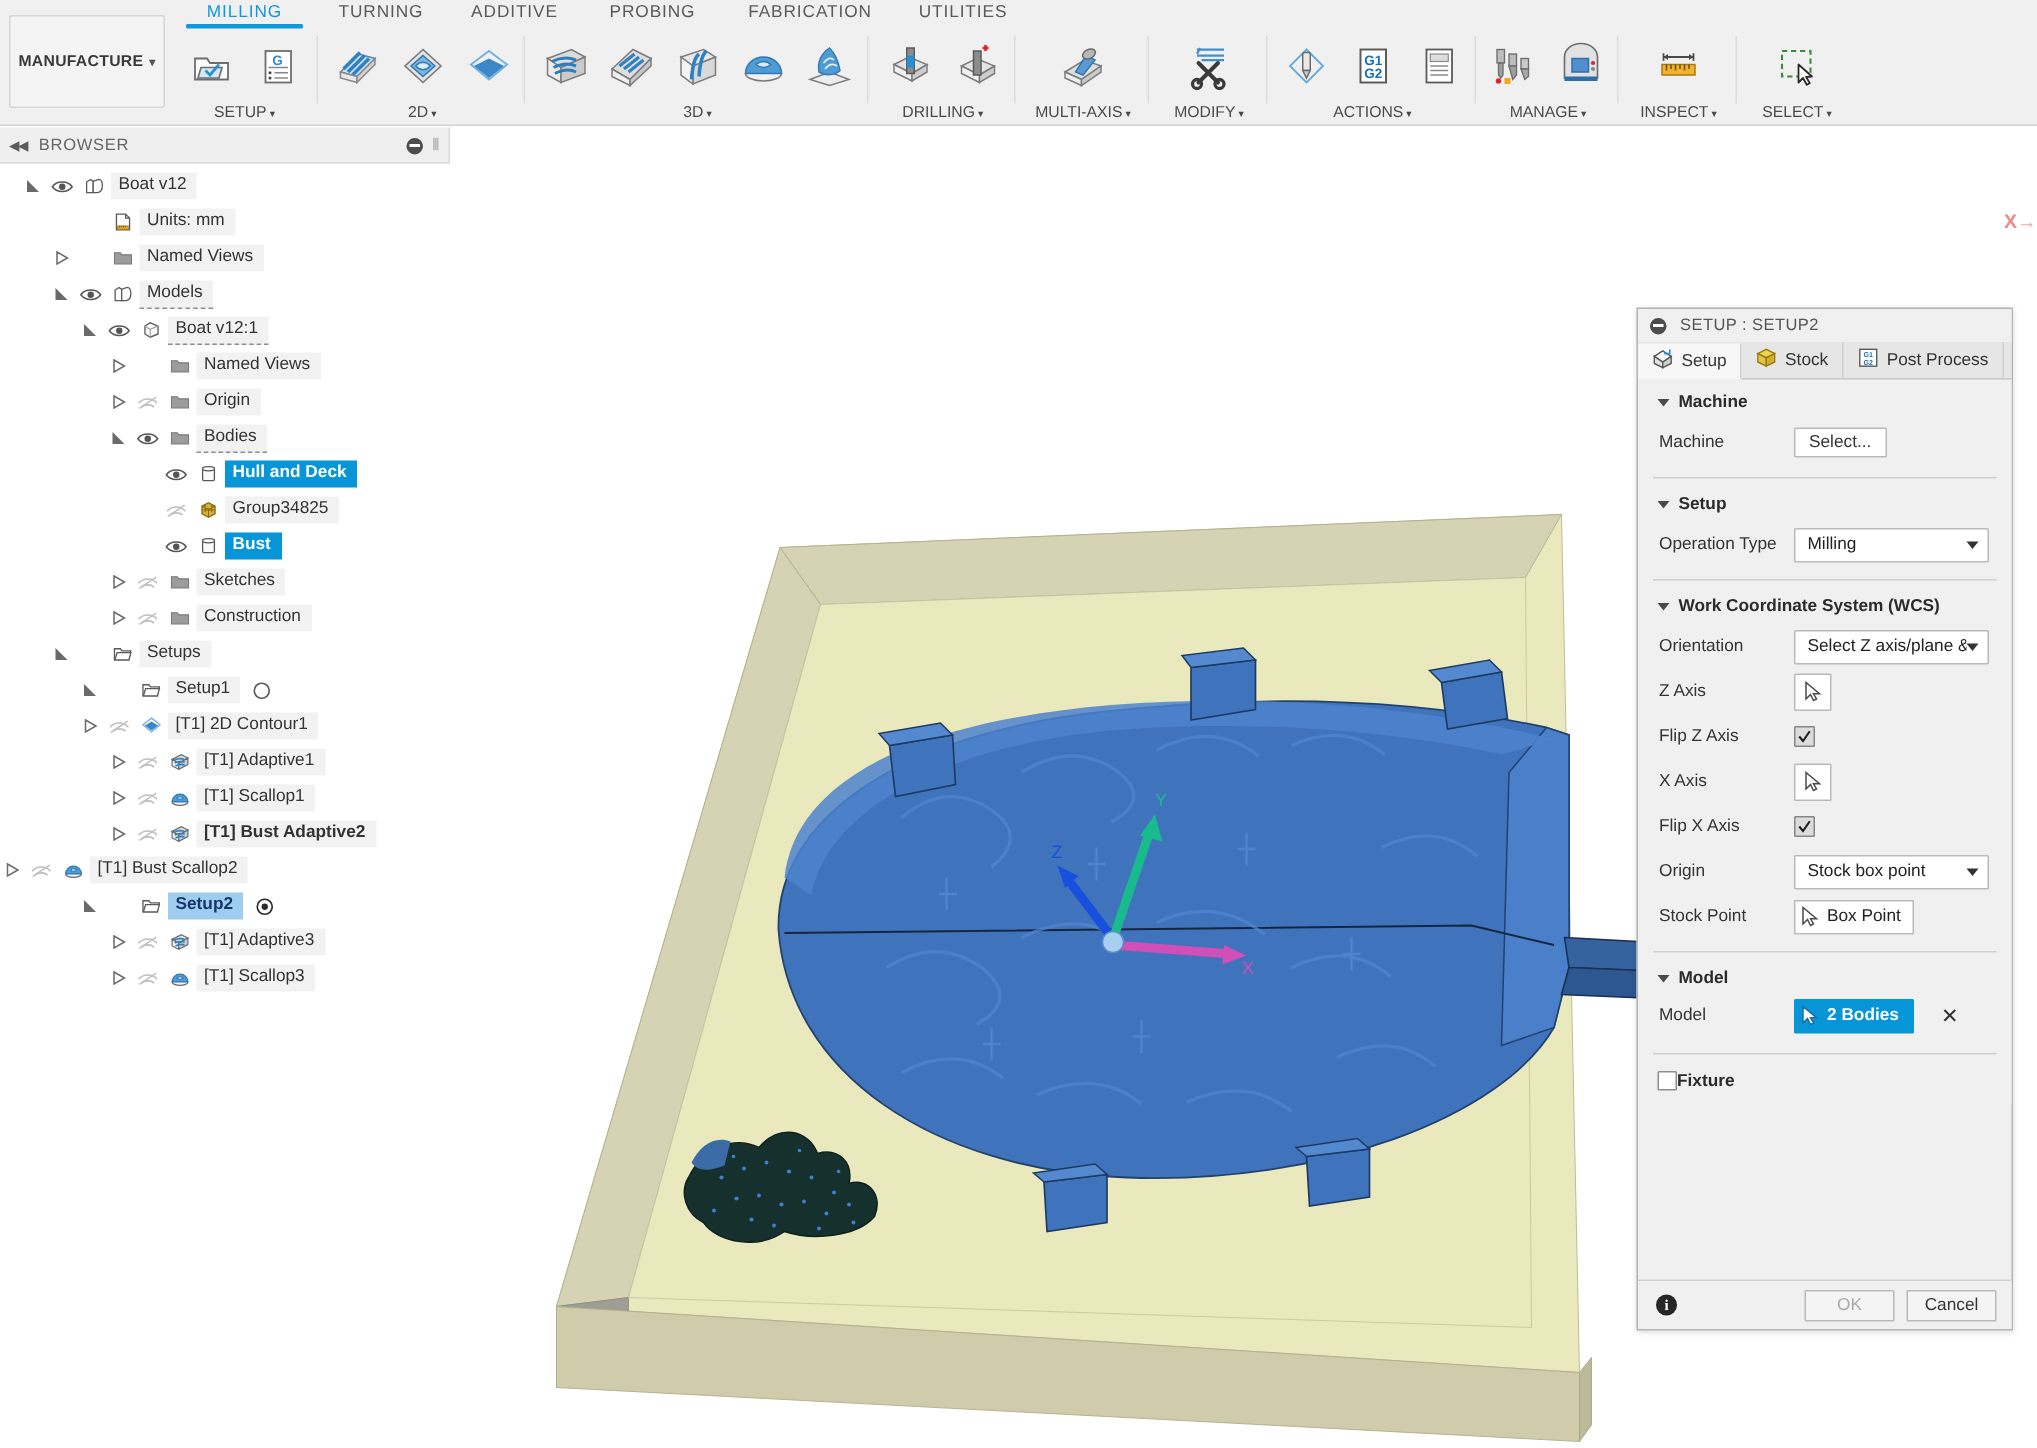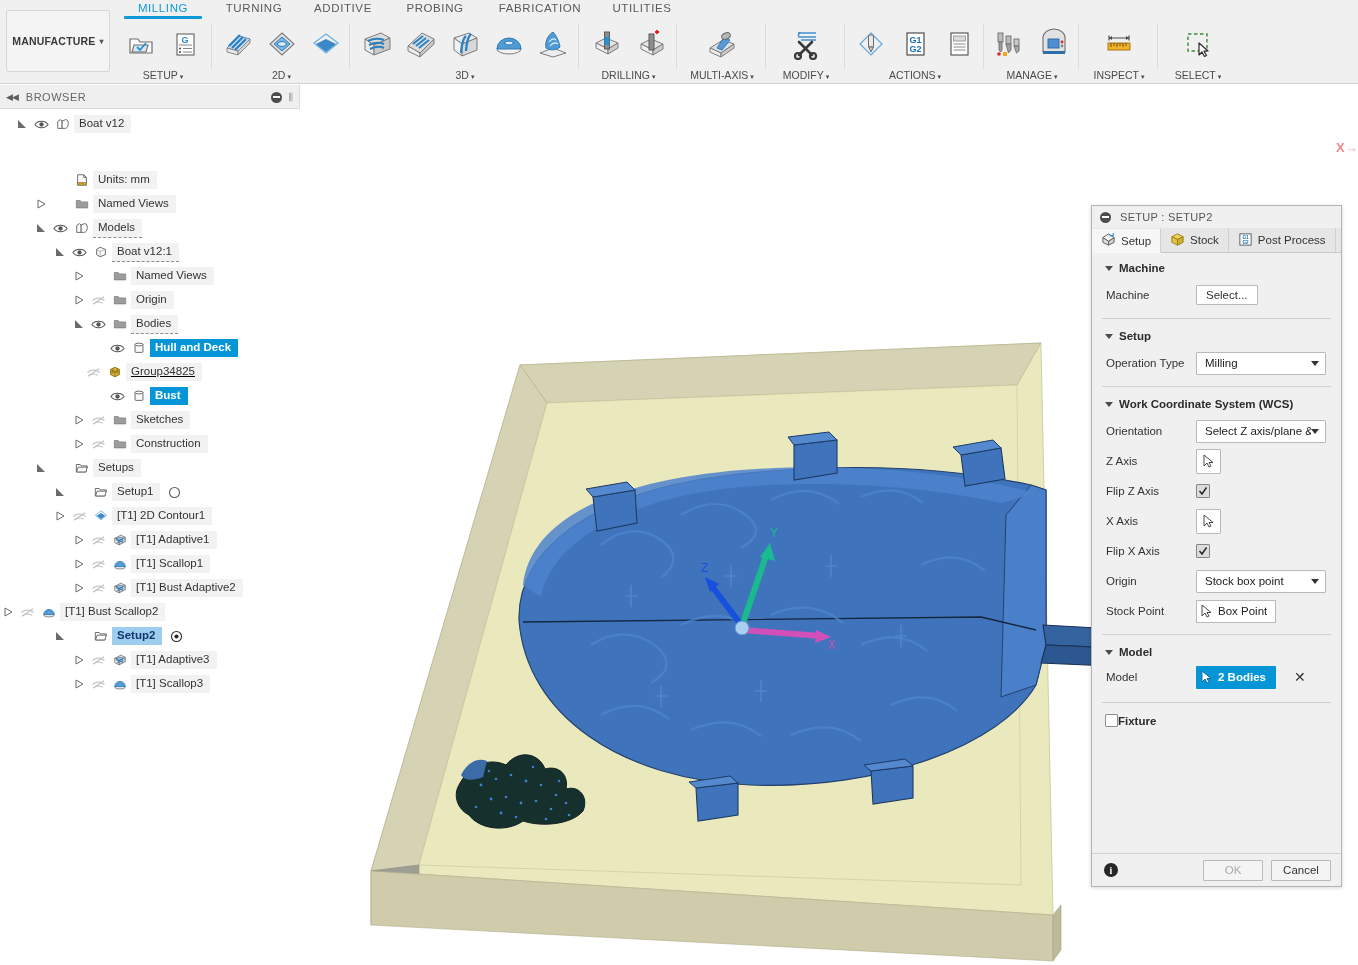--- a/index.html
+++ b/index.html
@@ -472,21 +472,21 @@
           </span>
           <span class="ico">
             <svg width="16" height="14" viewBox="0 0 16 16">
               <path d="M2 5 L5 3 L7 4.5 L7 13 L2 13 Z" fill="#fff" stroke="#5a5a5a" stroke-width="1"></path>
               <path d="M7 4.5 L11 3 C13.5 3 14 5 14 7.5 C14 11 12.5 13 10 13 L7 13 Z" fill="#fff" stroke="#5a5a5a" stroke-width="1"></path>
             </svg>
           </span>
           <span class="tlabel">Boat v12</span>
         </div>
       </div>
-      <div class="trow" style="padding-left: 33px; margin-top: 32px;">
+      <div class="trow" style="padding-left: 33px;">
         <div class="tw">
           <span class="arrow"></span>
           <span class="eye"></span>
           <span class="ico">
             <svg width="16" height="14" viewBox="0 0 16 16">
               <path d="M3 2 L10 2 L13 5 L13 14 L3 14 Z" fill="#fff" stroke="#5a5a5a" stroke-width="1"></path>
               <path d="M10 2 L10 5 L13 5" fill="none" stroke="#5a5a5a" stroke-width="1"></path>
               <rect x="4" y="11" width="8" height="2.5" fill="#f2b22a" stroke="#a87916" stroke-width="0.7"></rect>
               <path d="M5.5 11 L5.5 12.5 M7 11 L7 12.2 M8.5 11 L8.5 12.5 M10 11 L10 12.2" stroke="#6b4c0d" stroke-width="0.6"></path>
             </svg>
@@ -624,21 +624,21 @@
           </span>
           <span class="ico">
             <svg width="16" height="14" viewBox="0 0 16 16">
               <rect x="3.5" y="3" width="9" height="10" rx="1" fill="#fafafa" stroke="#5a5a5a" stroke-width="1"></rect>
               <ellipse cx="8" cy="4" rx="4.5" ry="1.6" fill="#fff" stroke="#5a5a5a" stroke-width="1"></ellipse>
             </svg>
           </span>
           <span class="tlabel sel">Hull and Deck</span>
         </div>
       </div>
-      <div class="trow" style="padding-left: 66px; text-decoration: underline;">
+      <div class="trow" style="padding-left: 90px;">
         <div class="tw">
           <span class="arrow"></span>
           <span class="eye">
             <svg width="15" height="11" viewBox="0 0 16 11">
               <path d="M1.5 5.8 C4.5 1.8 11.5 1.8 14.5 5.8" fill="none" stroke="#bfbfbf" stroke-width="1.1"></path>
               <path d="M3.5 8.6 C5.5 6.5 10.5 6.5 12.5 8.6" fill="none" stroke="#bfbfbf" stroke-width="1.1"></path>
               <line x1="2" y1="9.5" x2="14" y2="1.5" stroke="#bfbfbf" stroke-width="1.1"></line>
             </svg>
           </span>
           <span class="ico">
@@ -816,21 +816,21 @@
           <span class="ico">
             <svg width="16" height="14" viewBox="0 0 16 16">
               <ellipse cx="8" cy="11" rx="6" ry="2.6" fill="#f3f3f3" stroke="#6b6b6b" stroke-width="0.9"></ellipse>
               <path d="M2 11 a6 6 0 0 1 12 0 z" fill="#4f9bd6" stroke="#2f7ab5" stroke-width="0.9"></path>
               <path d="M5.5 8 q2.5 -2 5 0 q-2.5 2 -5 0" fill="#dcecfa" stroke="#2f7ab5" stroke-width="0.8"></path>
             </svg>
           </span>
           <span class="tlabel">[T1] Scallop1</span>
         </div>
       </div>
-      <div class="trow" style="padding-left: 71px;">
+      <div class="trow" style="padding-left: 71px; font-weight: bold;">
         <div class="tw">
           <span class="arrow">
             <svg width="9" height="10" viewBox="0 0 9 10">
               <path d="M1 1 L8 5 L1 9 Z" fill="none" stroke="#6a6a6a" stroke-width="1"></path>
             </svg>
           </span>
           <span class="eye">
             <svg width="15" height="11" viewBox="0 0 16 11">
               <path d="M1.5 5.8 C4.5 1.8 11.5 1.8 14.5 5.8" fill="none" stroke="#bfbfbf" stroke-width="1.1"></path>
               <path d="M3.5 8.6 C5.5 6.5 10.5 6.5 12.5 8.6" fill="none" stroke="#bfbfbf" stroke-width="1.1"></path>

